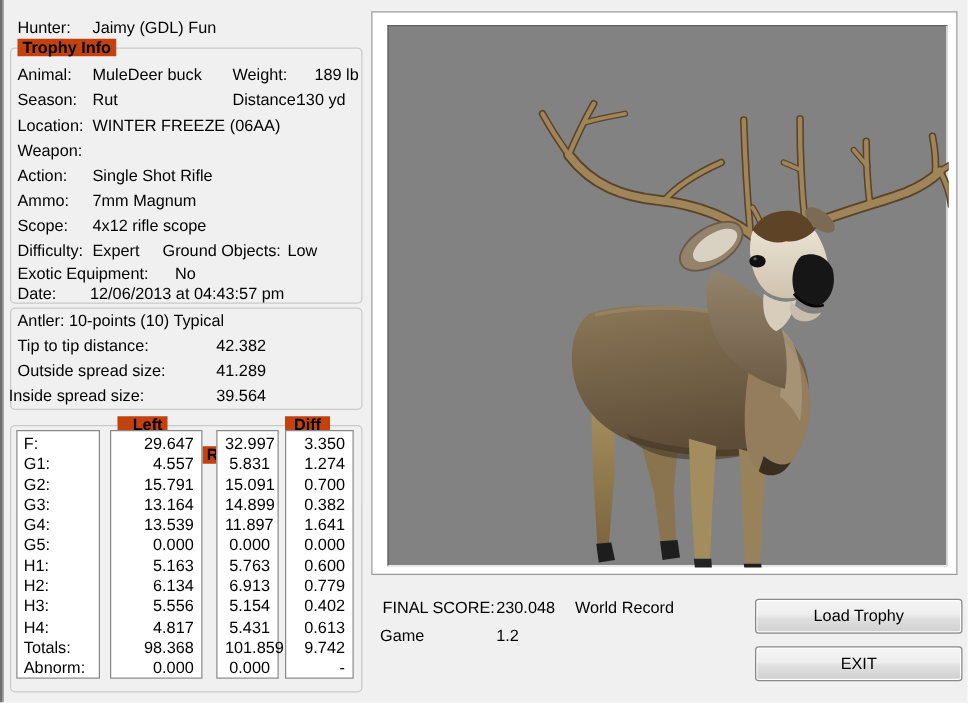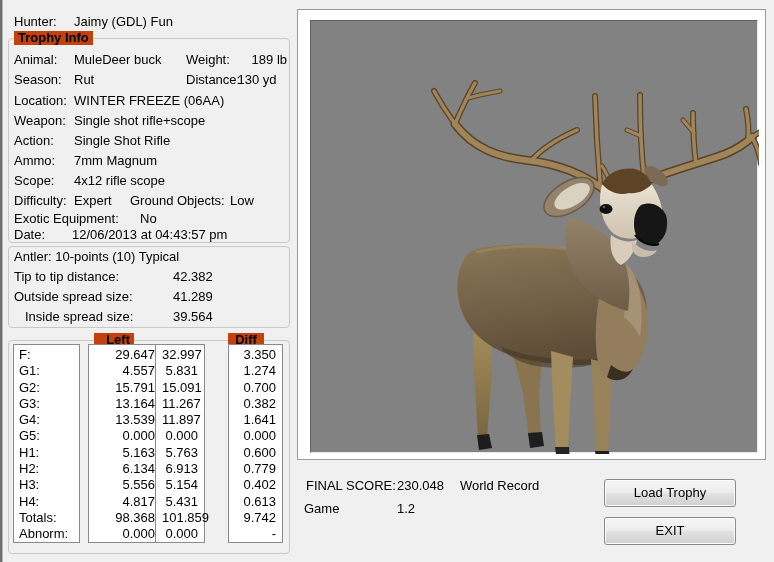--- a/index.html
+++ b/index.html
@@ -10,21 +10,21 @@
   .t { position:absolute; white-space:nowrap; line-height:14px; }
   .fs { position:absolute; border:1px solid #c9c9c9; border-radius:4px; }
   .fs-legend { position:absolute; background:#c2410c; padding:0 4px; line-height:14px;font-weight:bold; }
   .listbox { position:absolute; background:#fff; border:1px solid #8a8a8a; padding-top:2px; }
   .listbox .c { height:16.3px; line-height:16.3px; padding:0 6px; text-align:right; font-size:13px; white-space:nowrap; }
   .listbox.lbl .c { text-align:left; padding-left:5px; }
   .panel3d { position:absolute; left:297px; top:9px; width:469px; height:451px; background:#ffffff; border:1px solid #9a9a9a; }
   .canvas3d { position:absolute; left:12px; top:10px; width:448px; height:433px; background:#828282;
               border-top:1px solid #616161; border-left:1px solid #616161;
               border-right:1px solid #ececec; border-bottom:1px solid #ececec; }
-  .btn { position:absolute; left:604px; width:132px; height:28px; text-align:center; line-height:26px;
+  .btn { position:absolute; left:604px; width:166px; height:28px; text-align:center; line-height:26px;
          background:linear-gradient(to bottom,#f5f5f5 0%,#eeeeee 45%,#e0e0e0 55%,#d0d0d0 100%);
          border:1px solid #8a8a8a; border-radius:3px; box-shadow:inset 0 0 0 1px #fdfdfd; cursor:default; }
 </style>
 </head>
 <body>
 
 <div class="screen">
   <div class="win-edge"></div>
 
   <div class="t" style="left:14px; top:15px;">Hunter:</div>
@@ -40,21 +40,20 @@
 
   <div class="t" style="left:14px; top:73px;">Season:</div>
   <div class="t" style="left:74px; top:73px;">Rut</div>
   <div class="t" style="left:186px; top:73px;text-align:right;">Distance:</div>
   <div class="t" style="left:227px; top:73px; width:60px; text-align:center;">130 yd</div>
 
   <div class="t" style="left:14px; top:94px;">Location:</div>
   <div class="t" style="left:74px; top:94px;">WINTER FREEZE (06AA)</div>
 
   <div class="t" style="left:14px; top:114px;">Weapon:</div>
-  <div class="t" style="left:74px; top:114px;">Single shot rifle+scope</div>
 
   <div class="t" style="left:14px; top:134px;">Action:</div>
   <div class="t" style="left:74px; top:134px;">Single Shot Rifle</div>
 
   <div class="t" style="left:14px; top:154px;">Ammo:</div>
   <div class="t" style="left:74px; top:154px;">7mm Magnum</div>
 
   <div class="t" style="left:14px; top:174px;">Scope:</div>
   <div class="t" style="left:74px; top:174px;">4x12 rifle scope</div>
 
@@ -68,21 +67,21 @@
 
   <div class="t" style="left:14px; top:228px;">Date:</div>
   <div class="t" style="left:72px; top:228px;">12/06/2013 at 04:43:57 pm</div>
 
   <div class="fs" style="left:8px; top:246px; width:282px; height:82px;"></div>
   <div class="t" style="left:14px; top:250px;">Antler: 10-points (10) Typical</div>
   <div class="t" style="left:14px;  top:270px;">Tip to tip distance:</div>
   <div class="t" style="left:173px; top:270px;">42.382</div>
   <div class="t" style="left:14px;  top:290px;">Outside spread size:</div>
   <div class="t" style="left:173px; top:290px;">41.289</div>
-  <div class="t" style="left:25px;  top:310px;">Inside spread size:</div>
+  <div class="t" style="left:7px;  top:310px;">Inside spread size:</div>
   <div class="t" style="left:173px; top:310px;">39.564</div>
 
   <div class="fs" style="left:8px; top:340px; width:282px; height:214px;"></div>
   <div class="fs-legend" style="left:94px;  top:333px; width:40px; text-align:right;">Left</div>
   <div class="fs-legend" style="left:160px; top:333px; width:44px; text-align:center;margin-top:24px;">Right</div>
   <div class="fs-legend" style="left:228px; top:333px; width:36px; text-align:center;">Diff</div>
 
   <div class="listbox lbl" style="left:13px; top:344px; width:67px; height:199px;">
     <div class="c">F:</div>
     <div class="c">G1:</div>
@@ -106,25 +105,25 @@
     <div class="c">13.539</div>
     <div class="c">0.000</div>
     <div class="c">5.163</div>
     <div class="c">6.134</div>
     <div class="c">5.556</div>
     <div class="c">4.817</div>
     <div class="c">98.368</div>
     <div class="c">0.000</div>
   </div>
 
-  <div class="listbox" style="left:155px; top:344px; width:50px; height:199px;">
+  <div class="listbox" style="left:173px; top:344px; width:50px; height:199px;">
     <div class="c">32.997</div>
     <div class="c">5.831</div>
     <div class="c">15.091</div>
-    <div class="c">11.267</div>
+    <div class="c">14.899</div>
     <div class="c">11.897</div>
     <div class="c">0.000</div>
     <div class="c">5.763</div>
     <div class="c">6.913</div>
     <div class="c">5.154</div>
     <div class="c">5.431</div>
     <div class="c">101.859</div>
     <div class="c">0.000</div>
   </div>
 

